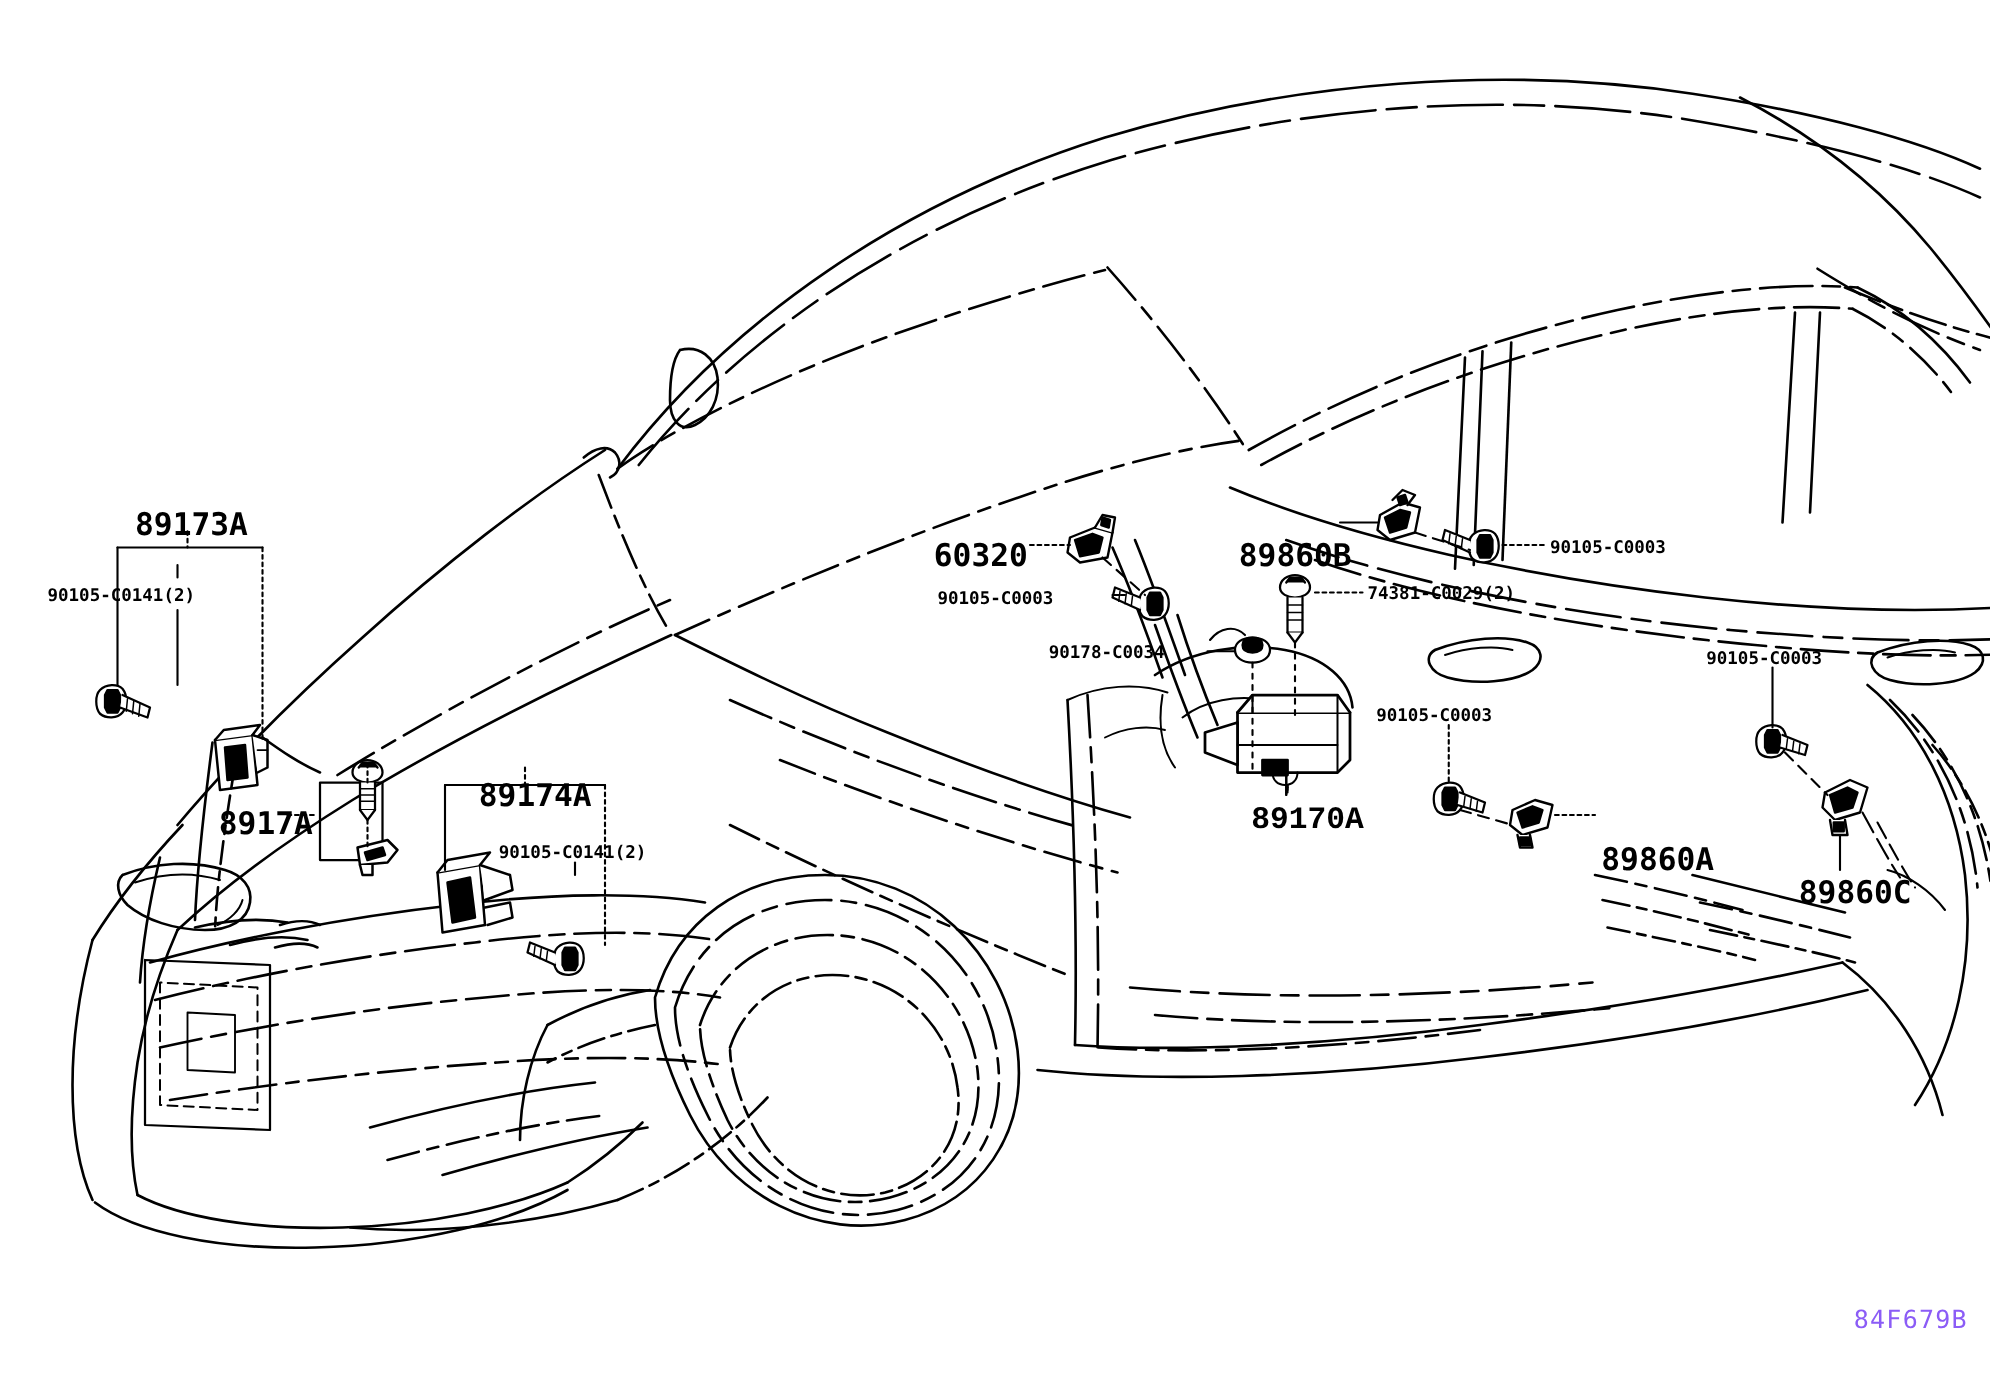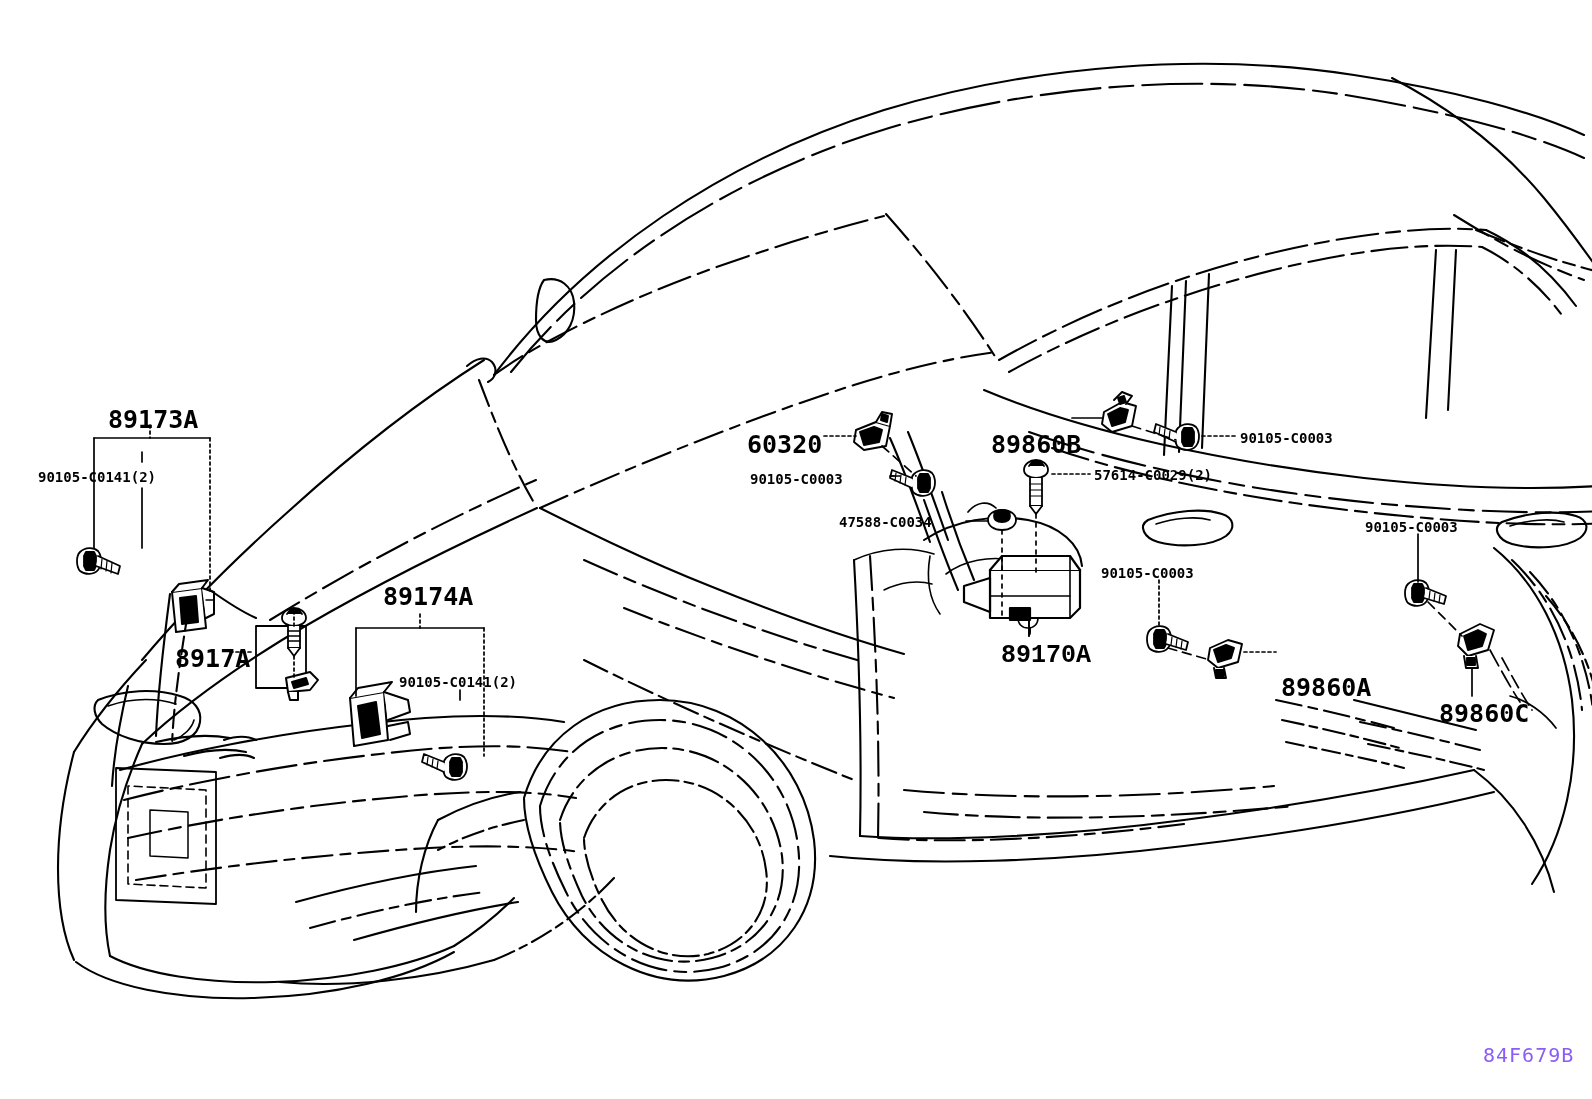--- a/index.html
+++ b/index.html
@@ -377,28 +377,28 @@
       <path d="M1258,720 C1306,730 1346,740 1376,748" stroke-dasharray="22 6 8 6"></path>
       <path d="M1262,742 C1310,752 1350,760 1380,768" stroke-dasharray="18 6 7 6"></path>
 
     </g>
   </svg>
 
   <div id="label-layer">
     <div class="label lbl-lg" style="left:84px;  top:407px;">89173A</div>
     <div class="label lbl-sm" style="left:14px;  top:470px;">90105-C0141(2)</div>
     <div class="label lbl-lg" style="left:151px; top:646px;">8917A</div>
-    <div class="label lbl-lg" style="left:359px; top:584px;">89174A</div>
+    <div class="label lbl-lg" style="left:359px; top:624px;">89174A</div>
     <div class="label lbl-sm" style="left:375px; top:675px;">90105-C0141(2)</div>
     <div class="label lbl-lg" style="left:723px; top:432px;">60320</div>
     <div class="label lbl-sm" style="left:726px; top:472px;">90105-C0003</div>
-    <div class="label lbl-sm" style="left:815px; top:515px;">47588-C0034</div>
+    <div class="label lbl-sm" style="left:815px; top:515px;">90178-C0034</div>
     <div class="label lbl-lg" style="left:967px; top:432px;">89860B</div>
     <div class="label lbl-sm" style="left:1216px;top:431px;">90105-C0003</div>
-    <div class="label lbl-sm" style="left:1070px;top:468px;">57614-C0029(2)</div>
+    <div class="label lbl-sm" style="left:1070px;top:468px;">74381-C0029(2)</div>
     <div class="label lbl-sm" style="left:1077px;top:566px;">90105-C0003</div>
     <div class="label lbl-lg" style="left:977px; top:643px;font-family:Liberation Mono, monospace;">89170A</div>
     <div class="label lbl-lg" style="left:1257px;top:675px;">89860A</div>
     <div class="label lbl-sm" style="left:1341px;top:520px;">90105-C0003</div>
     <div class="label lbl-lg" style="left:1415px;top:701px;">89860C</div>
   </div>
 
   <div class="corner-code" style="left:1459px; top:1043px;">84F679B</div>
 
 </div>

